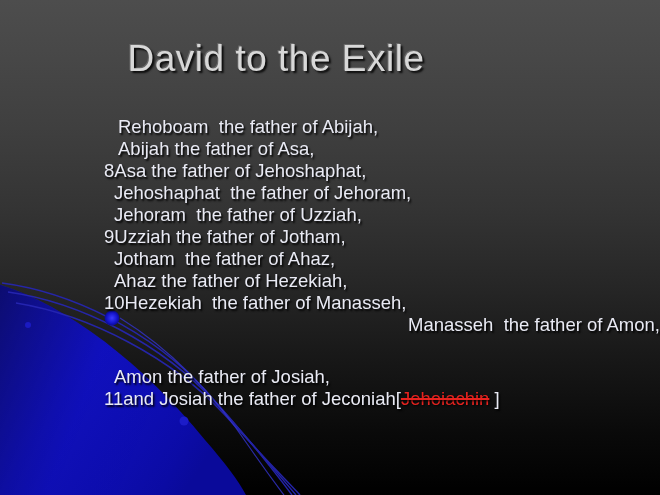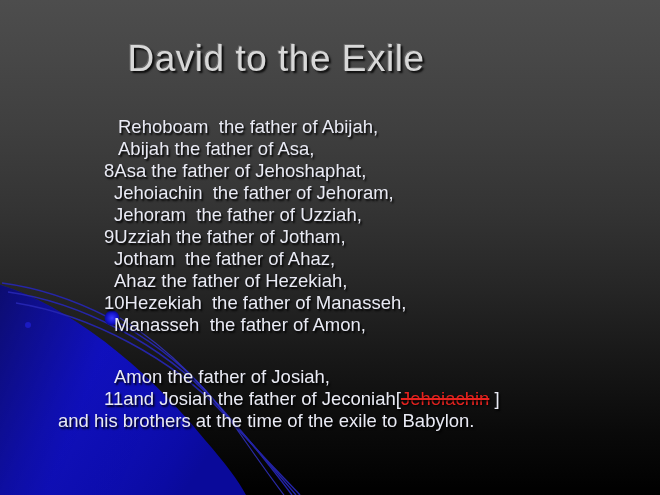--- a/index.html
+++ b/index.html
@@ -126,25 +126,24 @@
     <circle cx="28" cy="325" r="3" fill="#1a1ac2"></circle>
     <circle cx="184" cy="421" r="4.5" fill="#1c1cc8"></circle>
   </svg>
 
   <div id="title">David to the Exile</div>
 
   <div id="body-block">
       <div class="line" style="padding-left: 118px;"><span>Rehoboam  the father of Abijah,</span></div>
       <div class="line" style="padding-left: 118px;"><span>Abijah the father of Asa,</span></div>
       <div class="line" style="padding-left: 104px;"><span>8Asa the father of Jehoshaphat,</span></div>
-      <div class="line" style="padding-left: 114px;"><span>Jehoiachin  the father of Jehoram,</span></div>
+      <div class="line" style="padding-left: 114px;"><span>Jehoshaphat  the father of Jehoram,</span></div>
       <div class="line" style="padding-left: 114px;"><span>Jehoram  the father of Uzziah,</span></div>
       <div class="line" style="padding-left: 104px;"><span>9Uzziah the father of Jotham,</span></div>
       <div class="line" style="padding-left: 114px;"><span>Jotham  the father of Ahaz,</span></div>
       <div class="line" style="padding-left: 114px;"><span>Ahaz the father of Hezekiah,</span></div>
       <div class="line" style="padding-left: 104px;"><span>10Hezekiah  the father of Manasseh,</span></div>
-      <div class="line" style="padding-left: 114px;"><span>Manasseh  the father of Amon,</span></div>
+      <div class="line" style="padding-left: 114px; text-align: right;"><span>Manasseh  the father of Amon,</span></div>
       <div class="line" style="padding-left: 114px; margin-top: 30px;"><span>Amon the father of Josiah,</span></div>
       <div class="line" style="padding-left: 104px;"><span>11and Josiah the father of Jeconiah[</span><span class="strike-red">Jehoiachin</span><span> ]</span></div>
-      <div class="line" style="padding-left: 58px;"><span>and his brothers at the time of the exile to Babylon.</span></div>
     </div>
 
 </div>
 
 </body></html>

